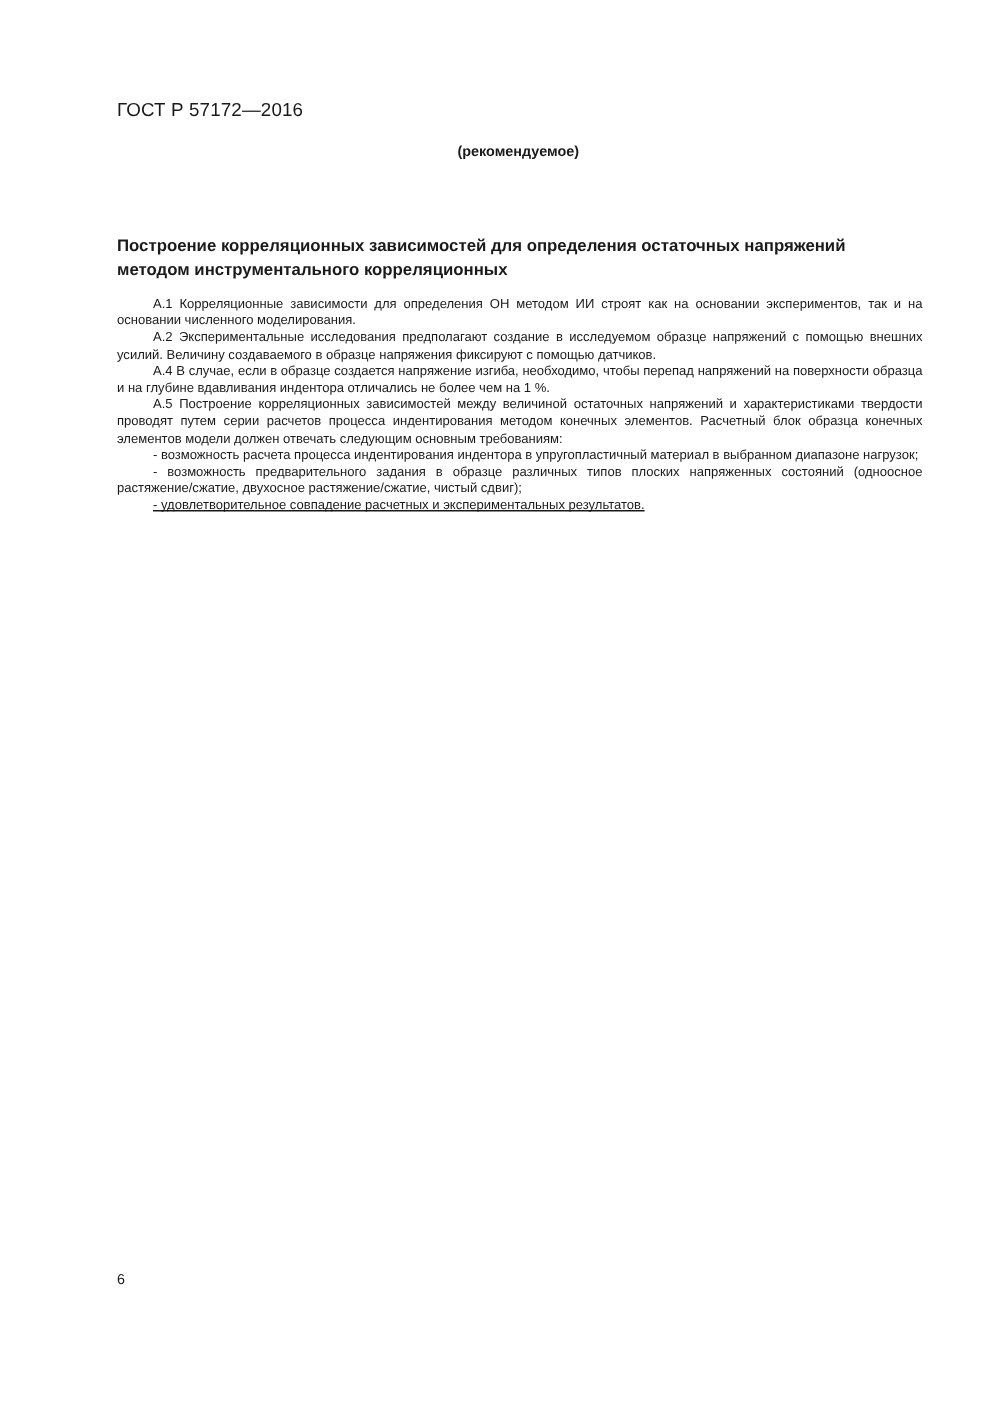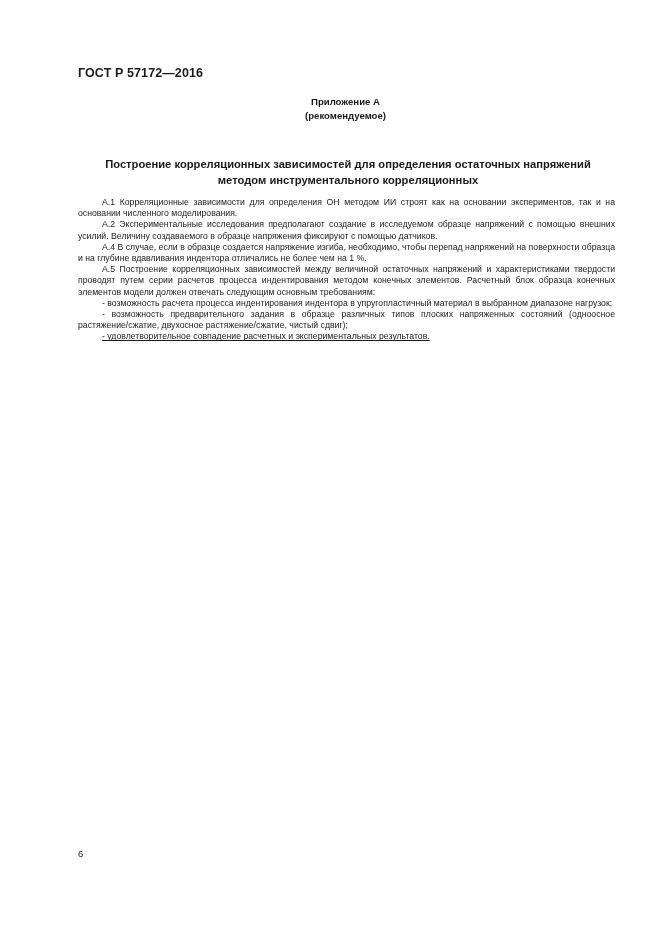--- a/index.html
+++ b/index.html
@@ -1,33 +1,32 @@
 <!DOCTYPE html>
 <html><head>
 <meta charset="utf-8">
 <style>
   html, body { margin: 0; padding: 0; background: #ffffff; }
   body { width: 661px; height: 936px; position: relative; overflow: hidden;
          font-family: "Liberation Sans", sans-serif; color: #1a1a1a; }
-  .doc-code { position: absolute; left: 78px; top: 66px; font-size: 12.5px; font-weight: bold; letter-spacing: 0.1px; }
+  .doc-code { position: absolute; left: 78px; top: 66px; font-size: 12.5px; font-weight: normal; letter-spacing: 0.1px; }
   .appendix { position: absolute; left: 0; width: 661px; top: 95px; text-align: center; font-size: 9.6px; font-weight: bold; line-height: 14px; padding-left: 30px; box-sizing: border-box; }
   .appendix div { margin: 0; }
-  .title { position: absolute; left: 78px; width: 540px; top: 156px; text-align: center; font-size: 11.2px; font-weight: bold; line-height: 16px; }
+  .title { position: absolute; left: 78px; width: 540px; top: 156px; font-size: 11.2px; font-weight: bold; line-height: 16px; }
   .body { position: absolute; left: 78px; width: 537px; top: 197px; font-size: 8.7px; line-height: 11.2px; text-align: justify; }
   .body p { margin: 0; text-indent: 24px; }
   .body p.last-left { text-align-last: left; text-decoration: underline; }
   .page-num { position: absolute; left: 78px; top: 848px; font-size: 9.5px; }
 </style>
 </head>
 <body>
 
 <div class="doc-code">ГОСТ Р 57172—2016</div>
 
 <div class="appendix">
-  <div>Приложение А</div>
   <div>(рекомендуемое)</div>
 </div>
 
 <div class="title">
   <div>Построение корреляционных зависимостей для определения остаточных напряжений</div>
   <div>методом инструментального корреляционных</div>
 </div>
 
 <div class="body">
   <p>А.1  Корреляционные зависимости для определения ОН методом ИИ строят как на основании экспериментов, так и на основании численного моделирования.</p>

